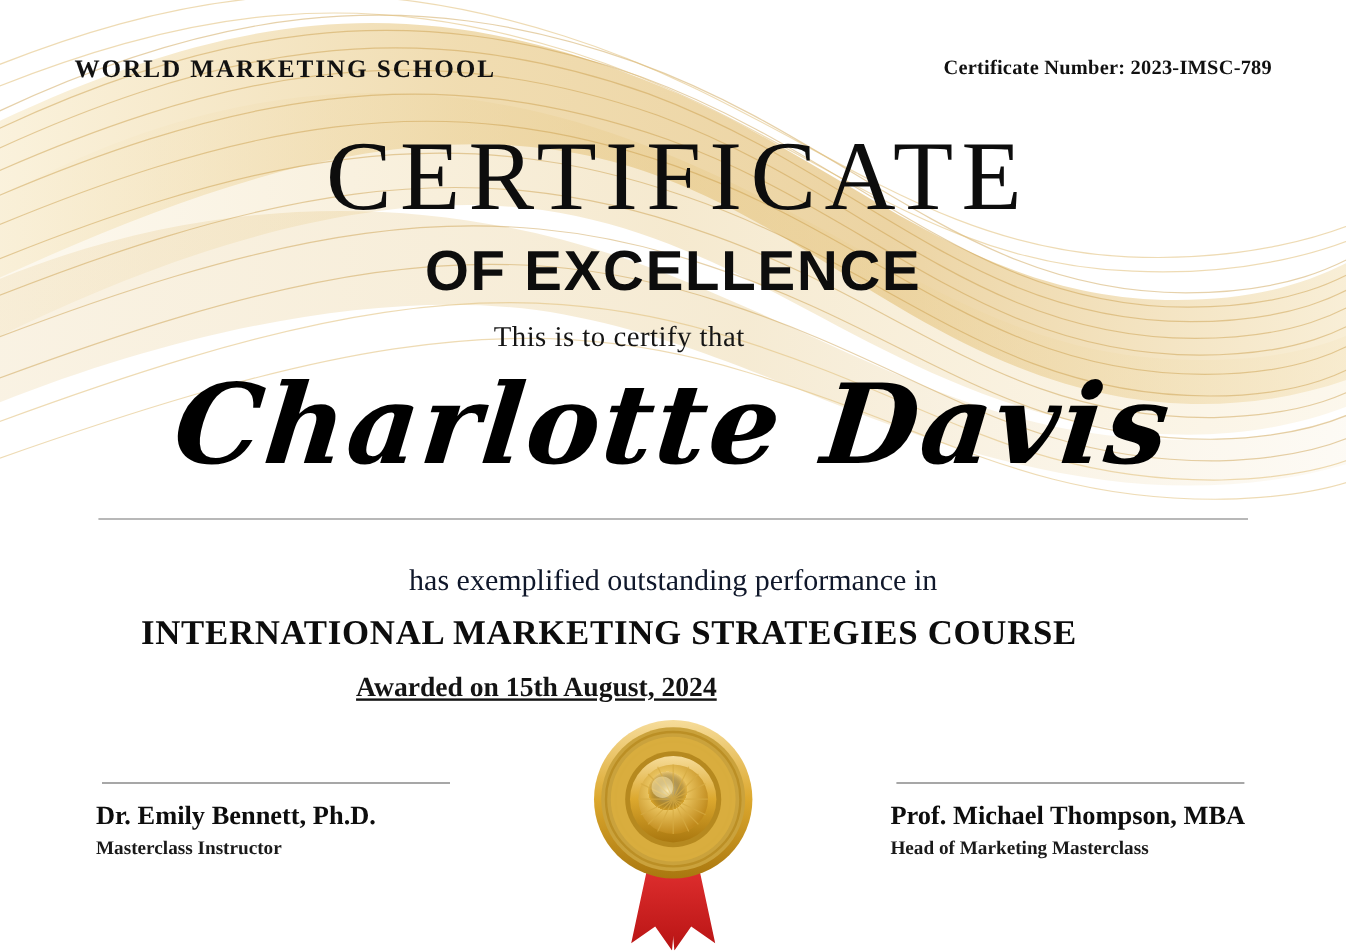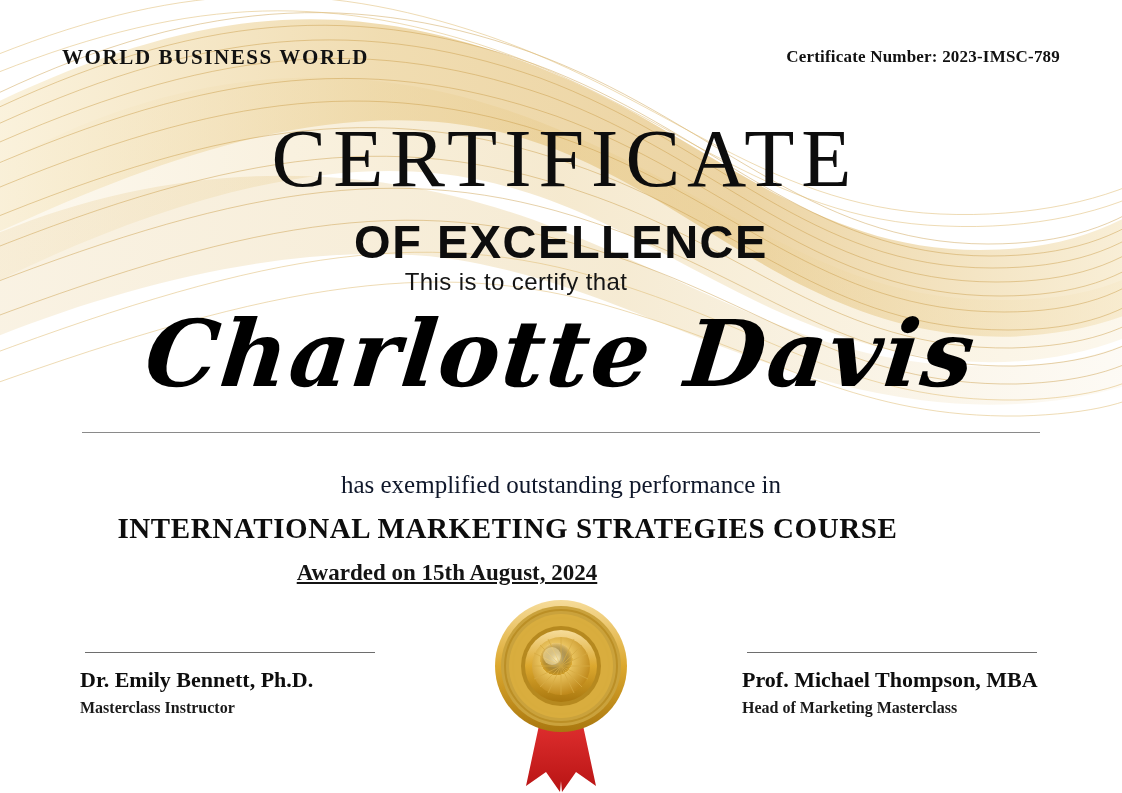--- a/index.html
+++ b/index.html
@@ -76,40 +76,40 @@
     text-align: center;
     z-index: 5;
   }
   .title-main {
     font-family: "Liberation Serif", serif;
     font-size: 82px;
     line-height: 0.95;
     letter-spacing: 7px;
     color: #0d0d0d;
     font-weight: normal;
-    margin: 16px;
+    margin: 4px;
     padding-left: 8px;
     text-align: center;
   }
   .title-sub {
     font-family: Liberation Sans, sans-serif;
     font-weight: bold;
     font-size: 47px;
     letter-spacing: 1.5px;
     color: #0d0d0d;
     margin: 12px 0 0 0;
   }
 
   .certify-line {
     position: absolute;
     top: 268px;
     left: 0;
     width: 1032px;
     text-align: center;
-    font-family: Liberation Sans, sans-serif;
+    font-family: Liberation Serif, serif;
     font-size: 24px;
     letter-spacing: 0.4px;
     color: #151515;
     z-index: 5;
   }
 
   
   .recipient {
     position: absolute;
     top: 300px;
@@ -270,21 +270,21 @@
 
     <g fill="none" stroke="#e0bd76" stroke-opacity="0.55" stroke-width="1">
       <path d="M -40,70 C 160,-16 300,-24 470,30 C 660,90 760,206 940,214 C 1030,218 1110,200 1162,170"></path>
       <path d="M -40,88 C 166,0 306,-10 478,44 C 666,104 764,220 944,226 C 1032,230 1112,212 1162,182"></path>
       <path d="M -40,366 C 246,258 418,220 612,282 C 774,332 852,402 1018,400 C 1090,398 1136,384 1162,362"></path>
       <path d="M -40,396 C 254,290 428,250 622,310 C 782,358 858,418 1020,416 C 1092,414 1138,402 1162,382"></path>
     </g>
   </svg>
 
   <div class="header">
-    <div class="school-name">WORLD BUSINESS WORLD</div>
+    <div class="school-name">WORLD MARKETING SCHOOL</div>
     <div class="cert-number">Certificate Number: 2023-IMSC-789</div>
   </div>
 
   <div class="title-block">
     <div class="title-main">CERTIFICATE</div>
     <div class="title-sub">OF EXCELLENCE</div>
   </div>
 
   <div class="certify-line">This is to certify that</div>
 

